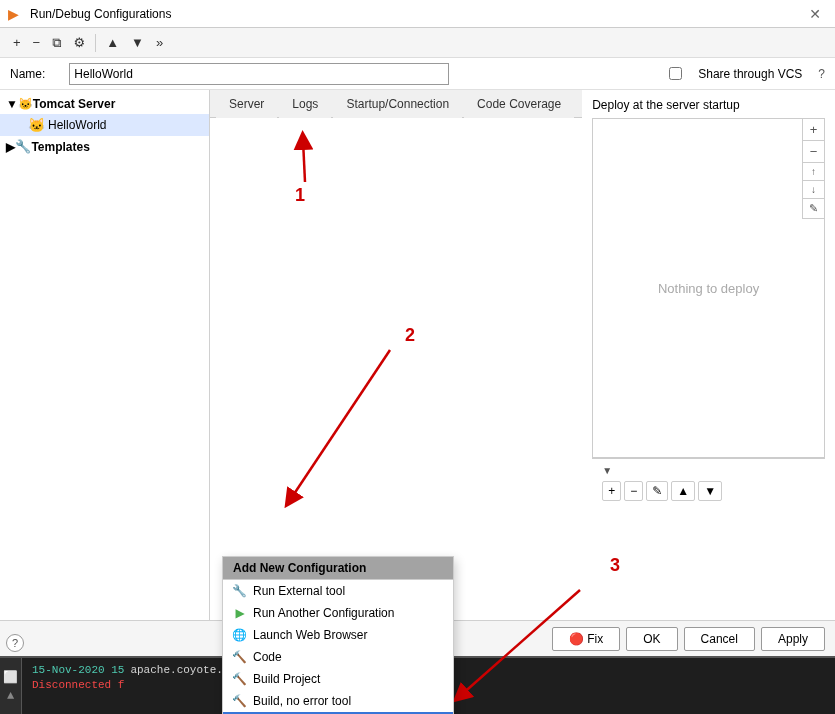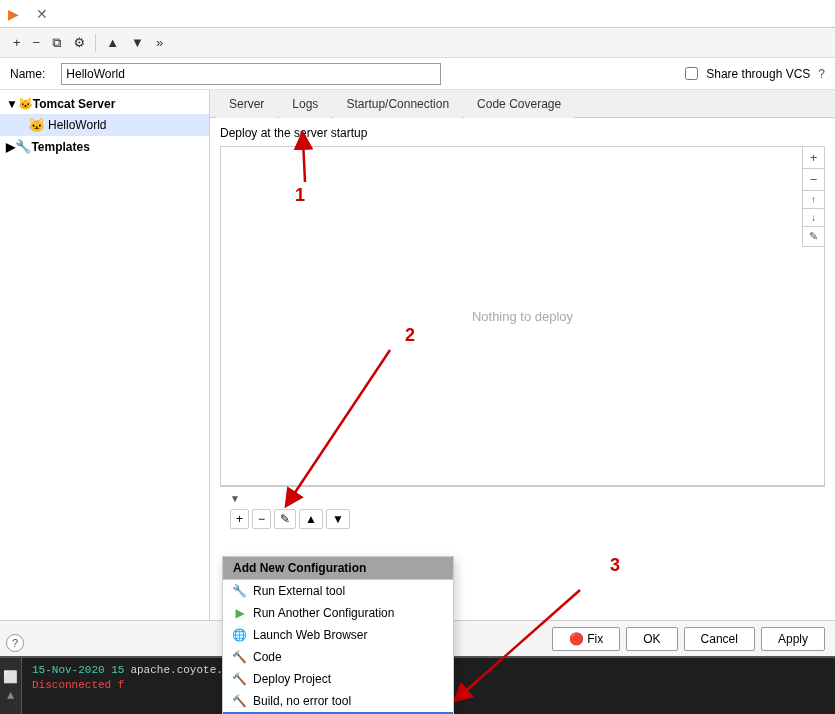--- a/index.html
+++ b/index.html
@@ -72,36 +72,36 @@
     .name-row {
       display: flex;
       align-items: center;
       padding: 5px 10px;
       background: #fff;
       border-bottom: 1px solid #e0e0e0;
       height: 32px;
     }
     .name-label {
       font-size: 12px;
-      margin-right: 16px;
+      margin-right: 24px;
       color: #000;
     }
     .name-input {
       flex: 1;
       max-width: 380px;
       height: 22px;
       border: 1px solid #999;
       padding: 0 4px;
       font-size: 12px;
     }
     .share-checkbox-area {
       margin-left: auto;
       display: flex;
       align-items: center;
-      gap: 8px;
+      gap: 16px;
       font-size: 12px;
     }
 
     
     .body-row {
       display: flex;
       flex: 1;
       overflow: hidden;
     }
 
@@ -137,21 +137,21 @@
       font-weight: 600;
     }
     .sidebar-child {
       padding-left: 28px;
     }
 
     
     .right-panel {
       flex: 1;
       display: flex;
-      flex-direction: column;
+      flex-direction: row;
       overflow: hidden;
     }
 
     
     .tabs {
       display: flex;
       border-bottom: 1px solid #ccc;
       background: #f0f0f0;
       padding: 0 6px;
       height: 28px;
@@ -407,20 +407,21 @@
       z-index: 51;
     }
   </style>
 </head>
 <body>
 
 <div class="dialog">
 
   <div class="title-bar">
     <span class="title-bar-icon" style="color:#e87722; font-size:14px;">▶</span>
+    <span class="title-bar-text">Run/Debug Configurations</span>
     <span class="title-bar-close">✕</span>
   </div>
 
   <div class="toolbar">
     <button class="toolbar-btn">+</button>
     <button class="toolbar-btn">−</button>
     <button class="toolbar-btn">⧉</button>
     <button class="toolbar-btn">⚙</button>
     <div class="toolbar-sep"></div>
     <button class="toolbar-btn">▲</button>
@@ -537,21 +538,21 @@
     <div class="dropdown-item">
       <span class="dropdown-item-icon" style="color:#2196f3;">🌐</span>
       <span>Launch Web Browser</span>
     </div>
     <div class="dropdown-item">
       <span class="dropdown-item-icon" style="color:#ff9800;">🔨</span>
       <span>Code</span>
     </div>
     <div class="dropdown-item">
       <span class="dropdown-item-icon" style="color:#ff9800;">🔨</span>
-      <span>Deploy Project</span>
+      <span>Build Project</span>
     </div>
     <div class="dropdown-item">
       <span class="dropdown-item-icon" style="color:#ff9800;">🔨</span>
       <span>Build, no error tool</span>
     </div>
     <div class="dropdown-item highlighted">
       
       
     </div>
   </div>

